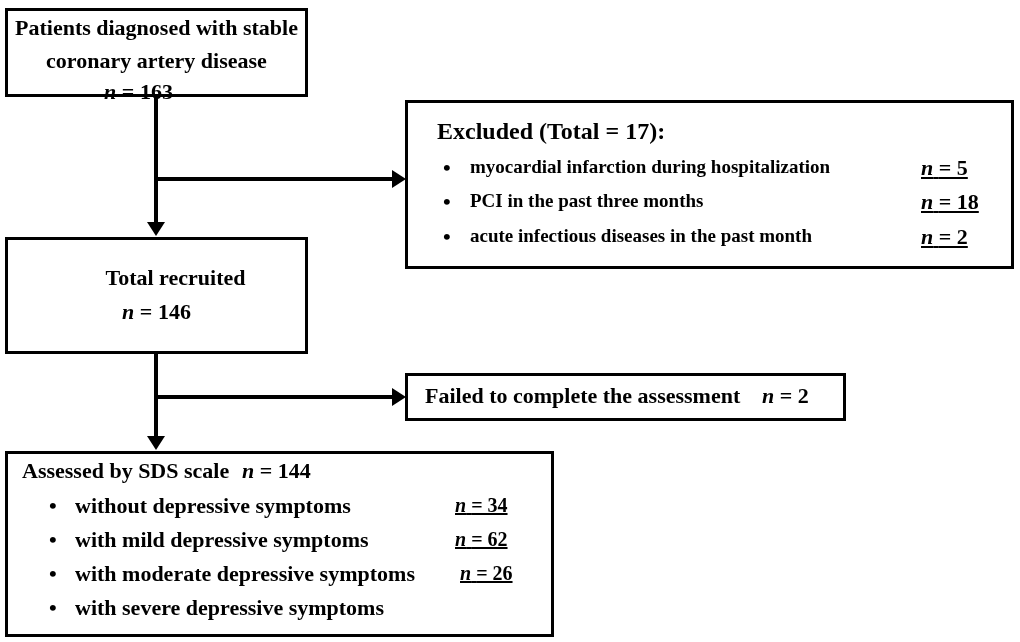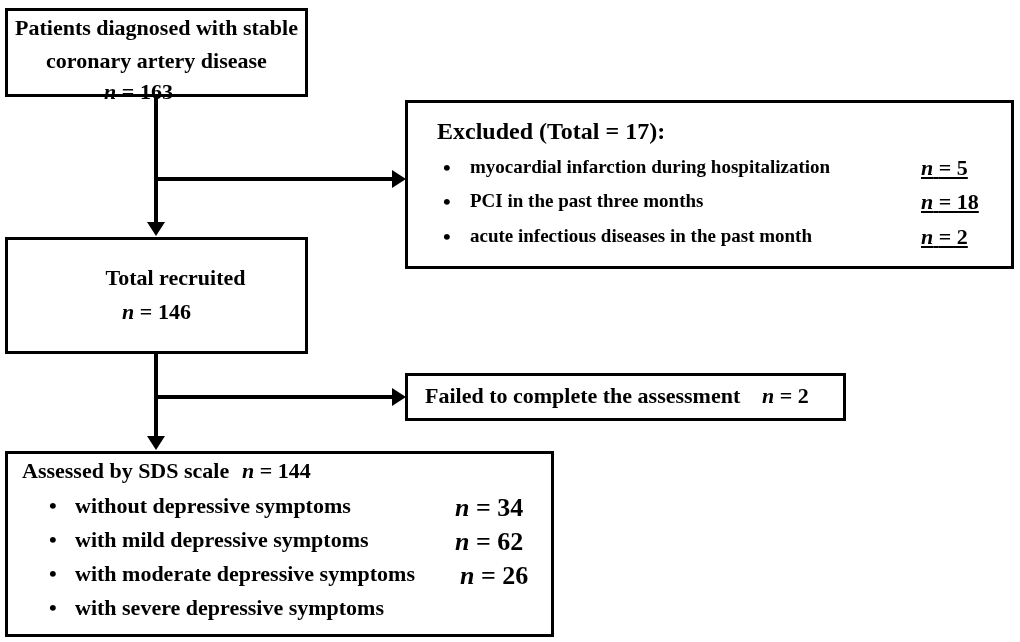--- a/index.html
+++ b/index.html
@@ -69,21 +69,21 @@
   #box-failed { left: 405px; top: 373px; width: 441px; height: 48px; }
   #t-fail-label { left: 425px; top: 385px; font-size: 22px; }
   #t-fail-n { left: 762px; top: 385px; font-size: 22px; }
 
   
   #box-assessed { left: 5px; top: 451px; width: 549px; height: 186px; }
   #t-ass-title { left: 22px; top: 460px; font-size: 22px; }
   #t-ass-title-n { left: 242px; top: 460px; font-size: 22px; }
   .ass-bullet { left: 49px; font-size: 22px; }
   .ass-label  { left: 75px; font-size: 22px; }
-  .ass-n      { font-size: 26px; }
+  .ass-n      { font-size: 20px; text-decoration: underline; }
   .ass-r1 { top: 495px; }
   .ass-r2 { top: 529px; }
   .ass-r3 { top: 563px; }
   .ass-r4 { top: 597px; }
   .ass-n1 { left: 455px; }
   .ass-n2 { left: 455px; }
   .ass-n3 { left: 460px; }
   .ass-n4 { left: 492px; margin-top: 44px; }
 
   

